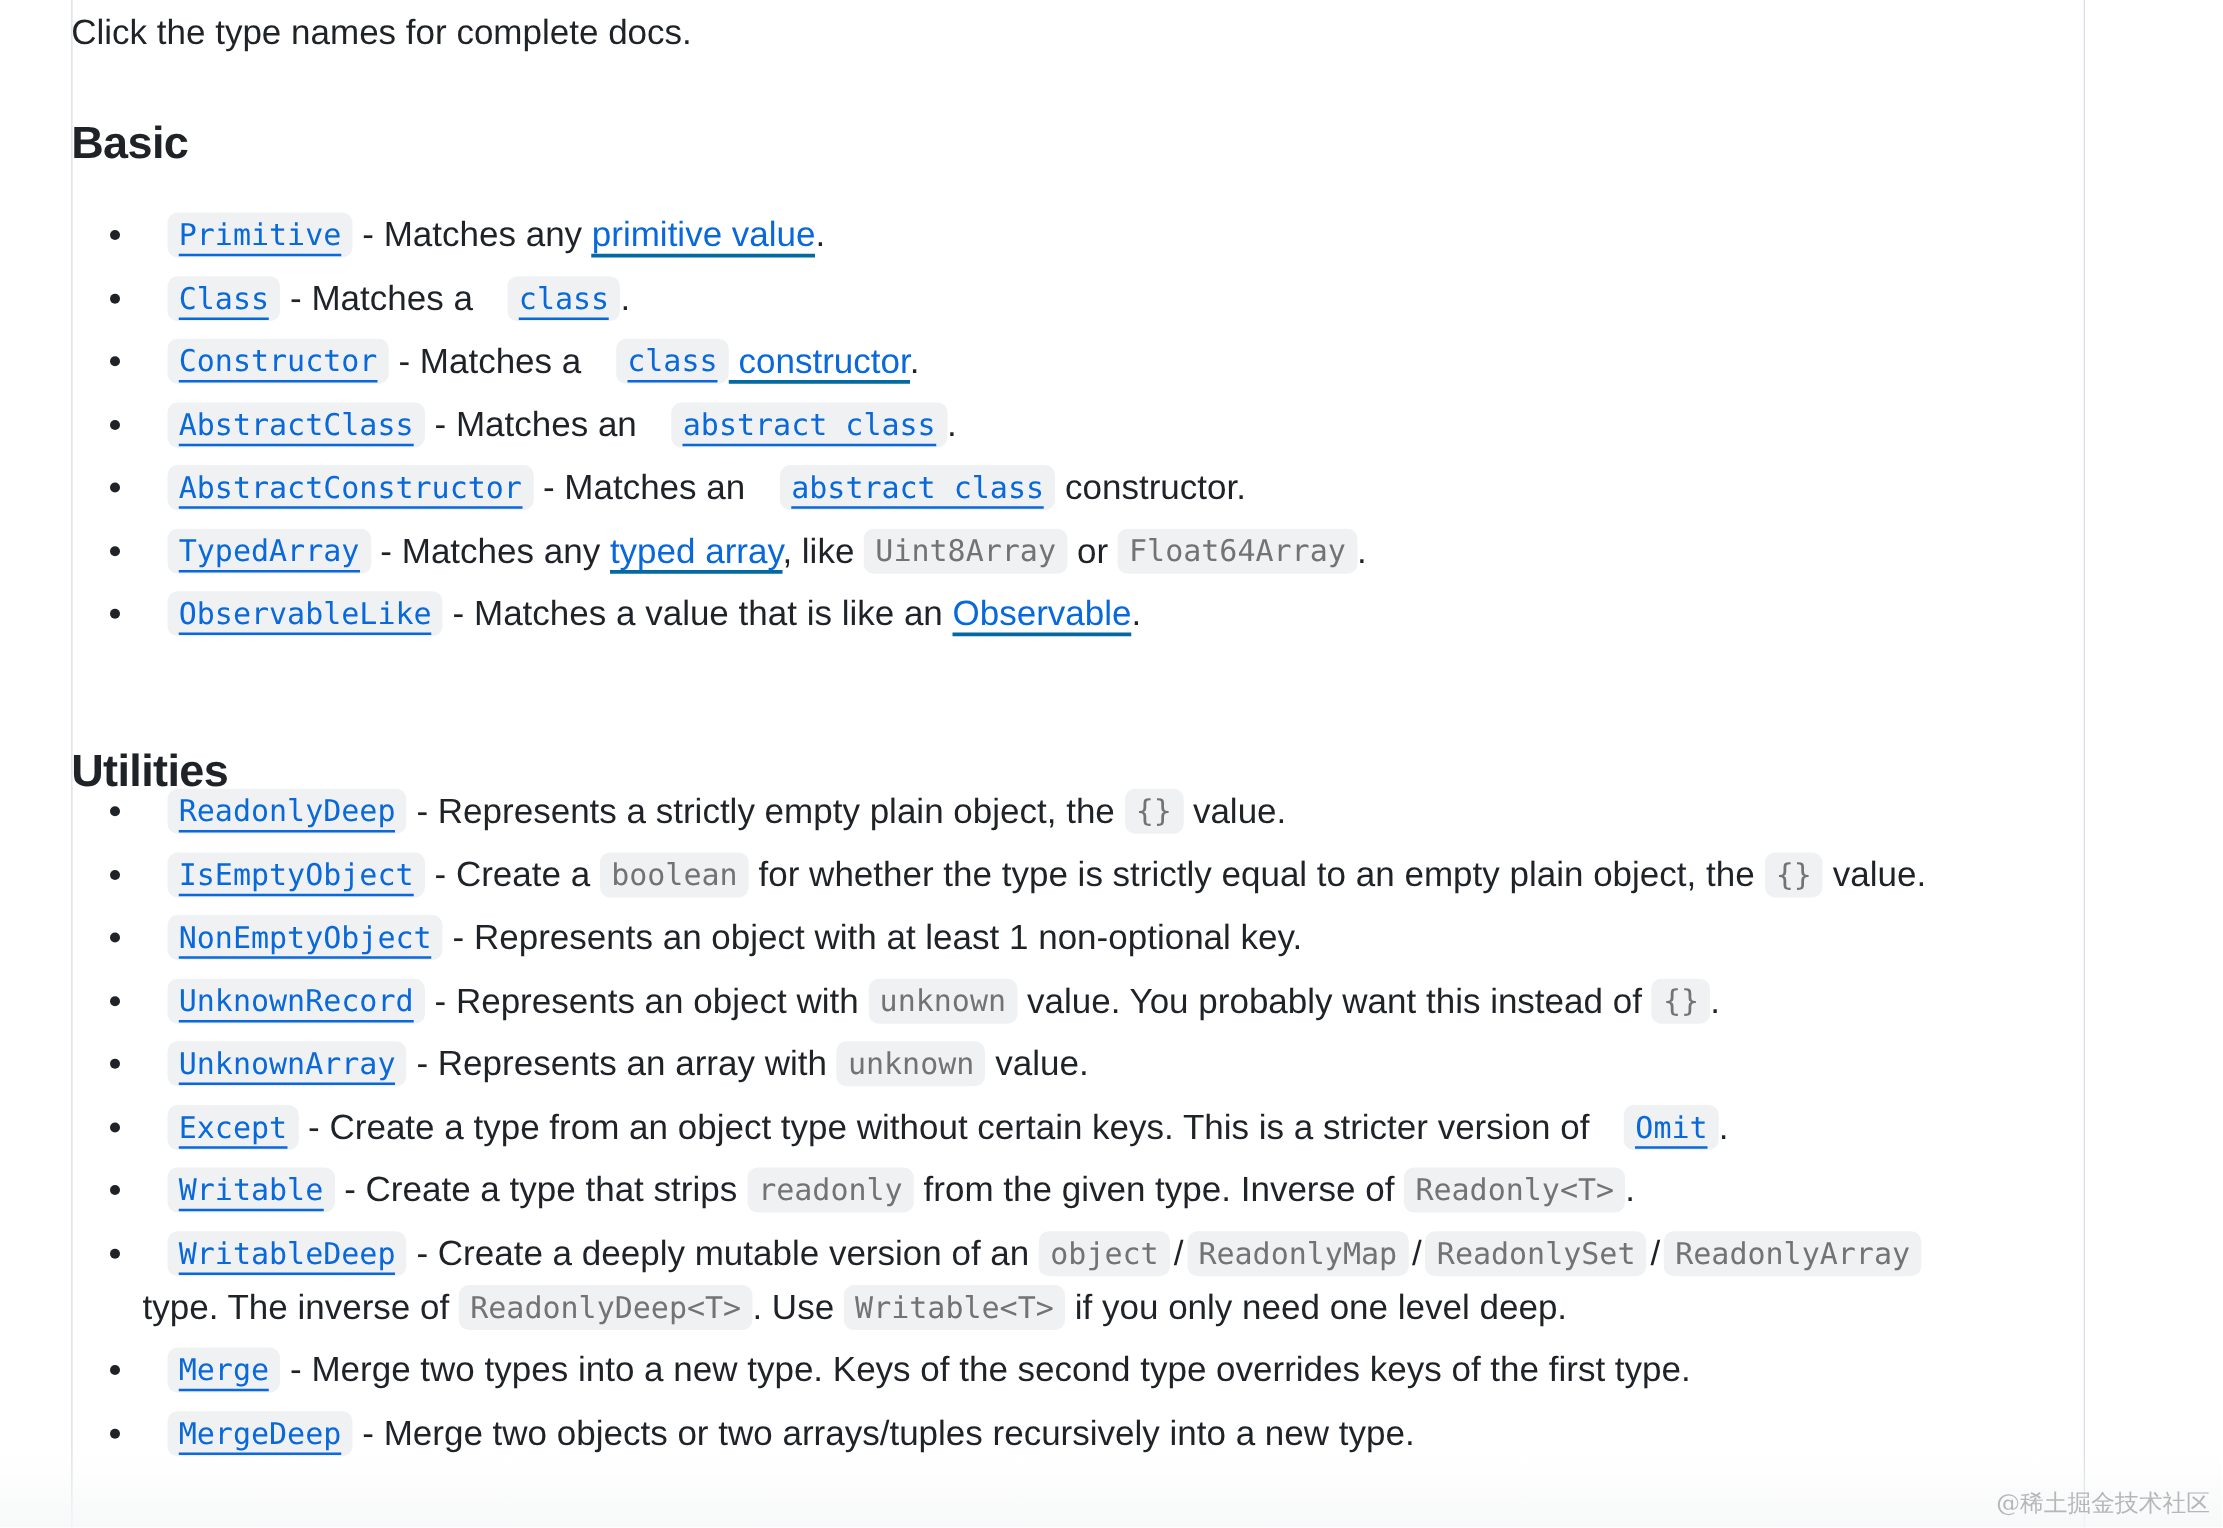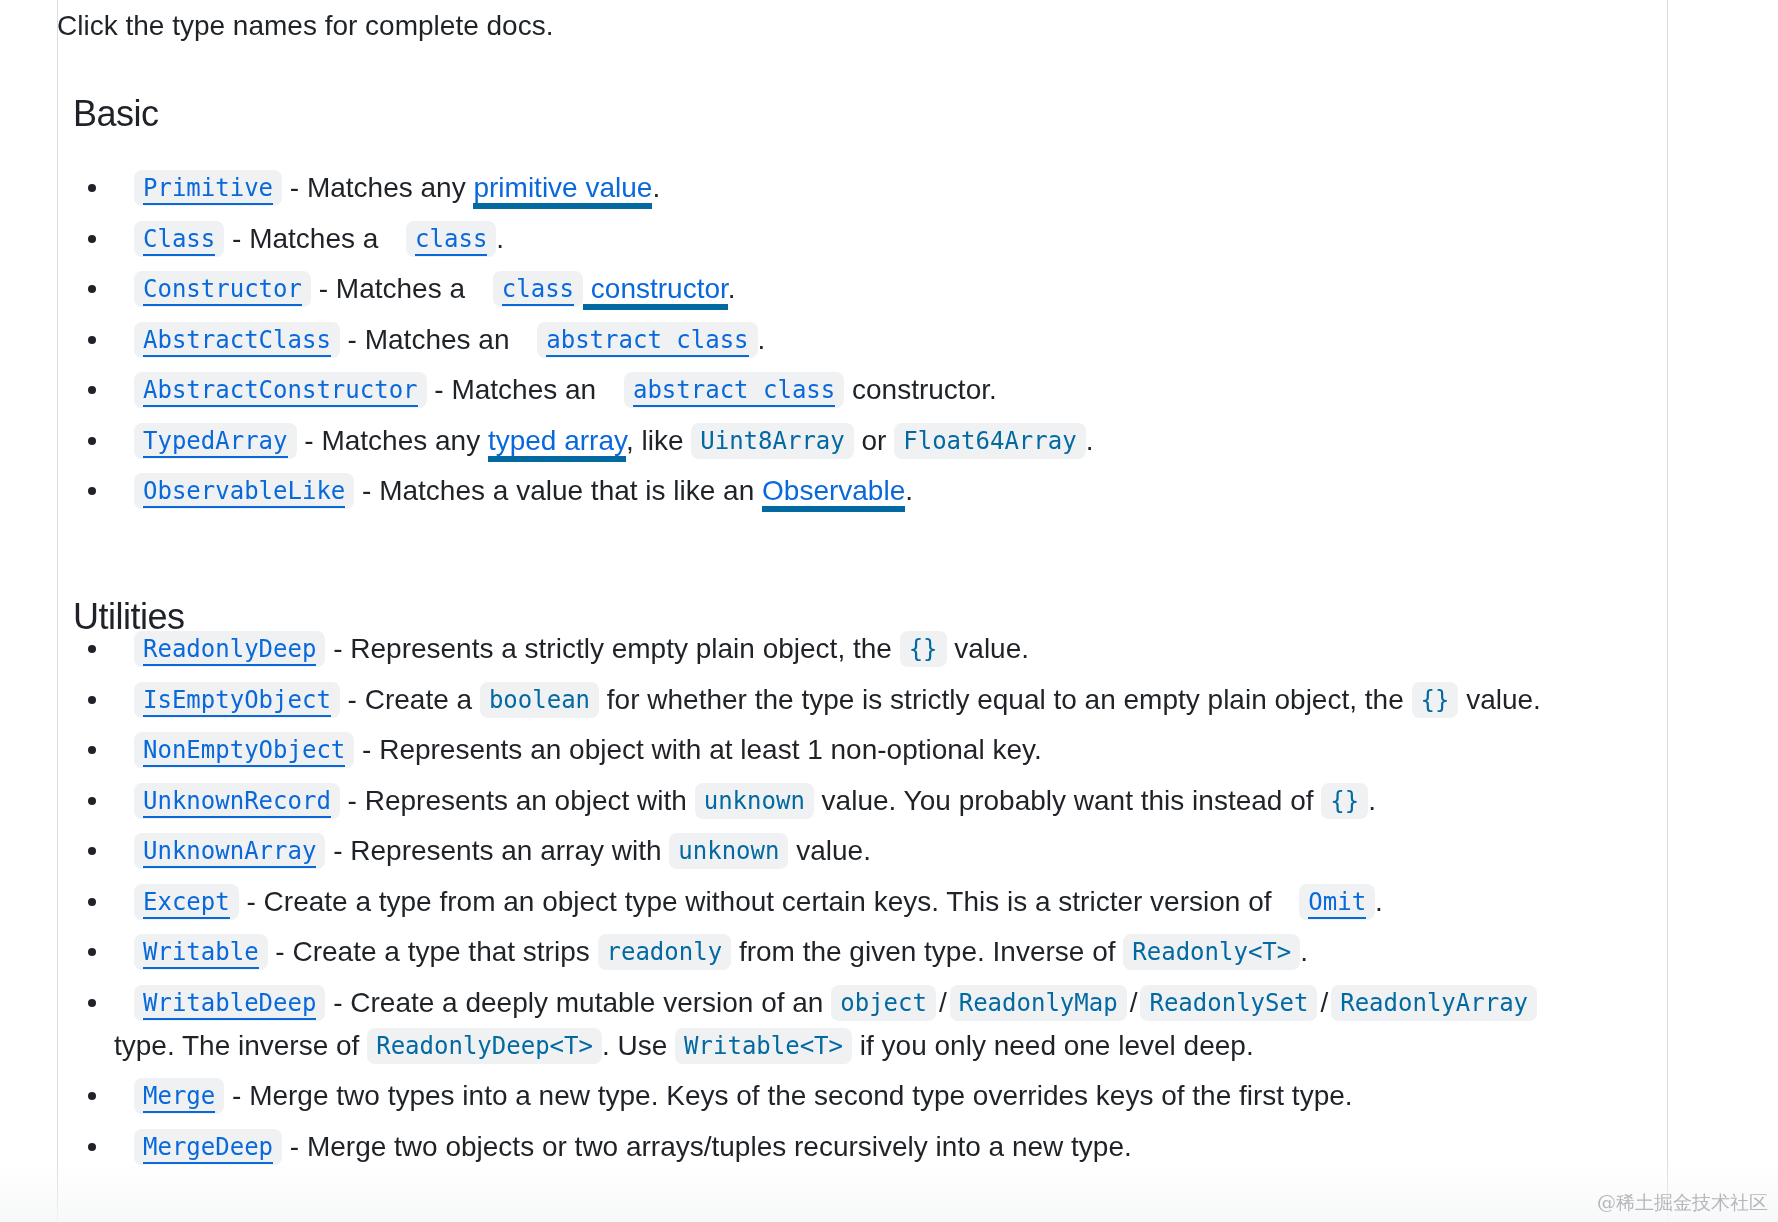--- a/index.html
+++ b/index.html
@@ -37,24 +37,24 @@
   .intro {
     position: absolute;
     left: 0;
     top: 8px;
     font-size: 28px;
     line-height: 36px;
     white-space: nowrap;
   }
   h2 {
     position: absolute;
-    left: 16px;
+    left: 0;
     margin: 0;
     font-size: 36px;
-    font-weight: 400;
+    font-weight: 700;
     letter-spacing: -0.5px;
     line-height: 44px;
     white-space: nowrap;
   }
   ul.list {
     position: absolute;
     left: 0;
     margin: 0;
     padding: 0;
     list-style: none;
@@ -78,39 +78,39 @@
     background: #1f2328;
   }
   .chip {
     display: inline-block;
     font-family: "DejaVu Sans Mono", "Liberation Mono", monospace;
     font-size: 24px;
     line-height: 34px;
     padding: 1px 9px;
     border-radius: 8px;
     background: #eff1f3;
-    color: #0369a1;
+    color: #737373;
     vertical-align: 1px;
   }
   .chip.link {
     color: #0969da;
     margin-left: 20px;
   }
   .chip.link span,
   .chip.link {
     text-decoration: none;
   }
   .chip.link .ul {
     border-bottom: 2.5px solid #0969da;
     padding-bottom: 1px;
   }
   a.textlink {
     color: #0969da;
     text-decoration: none;
-    border-bottom: 6px solid #0369a1;
+    border-bottom: 3px solid #0369a1;
   }
   .sep { margin: 0 3px; }
   .fade {
     position: absolute;
     left: 0;
     bottom: 0;
     width: 1778px;
     height: 60px;
     background: linear-gradient(to bottom, rgba(255,255,255,0) 0%, rgba(246,247,248,0.85) 100%);
     pointer-events: none;

